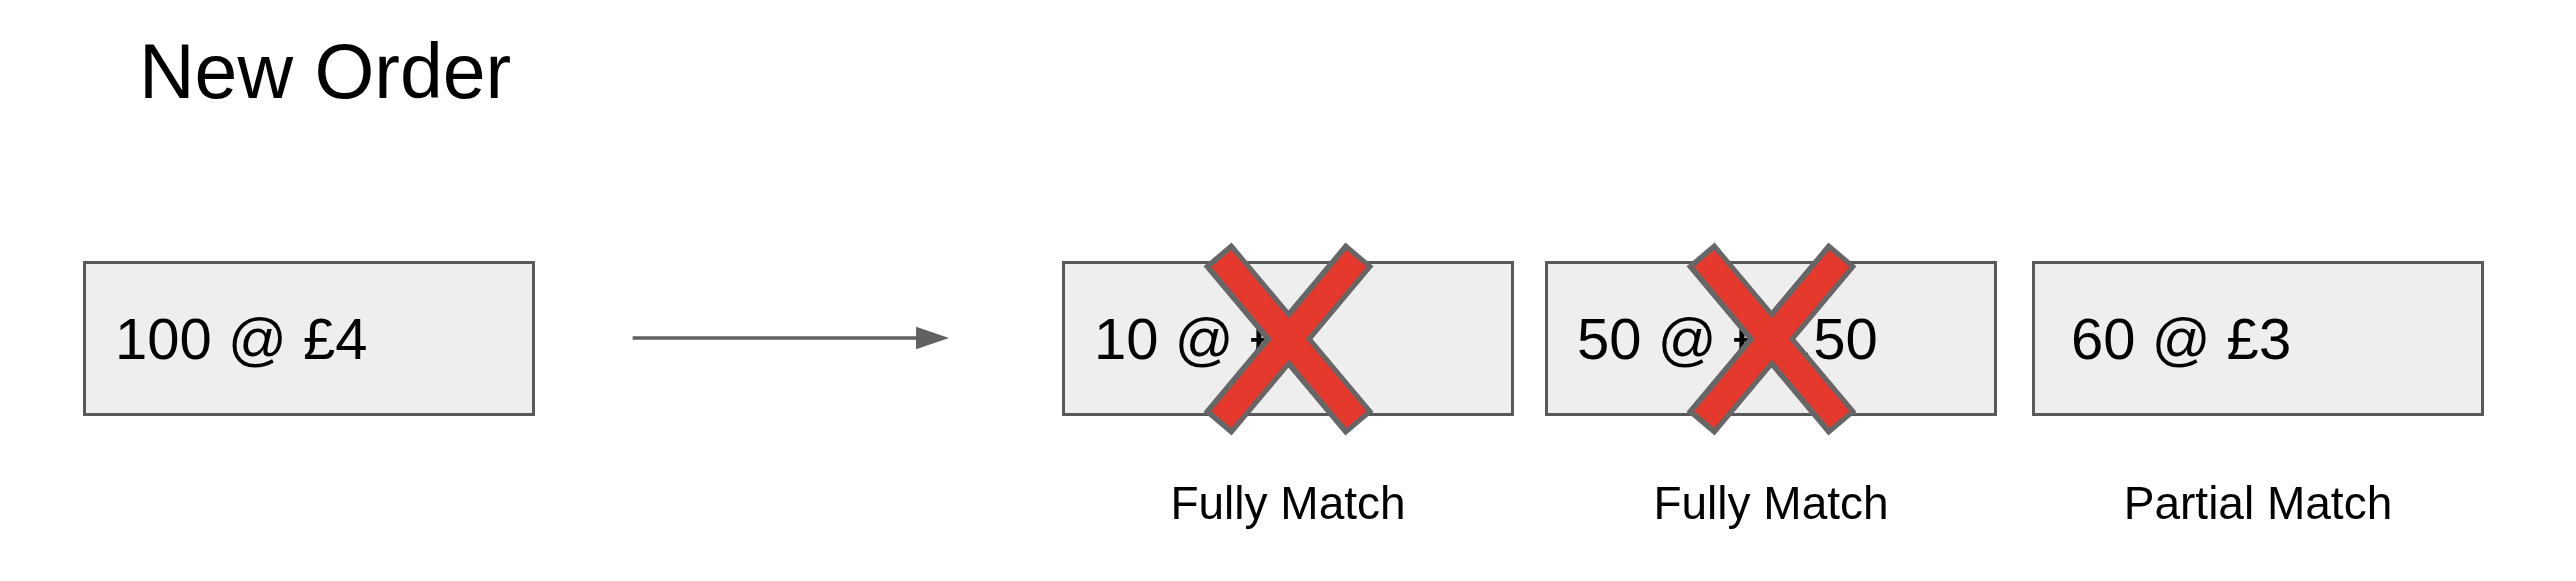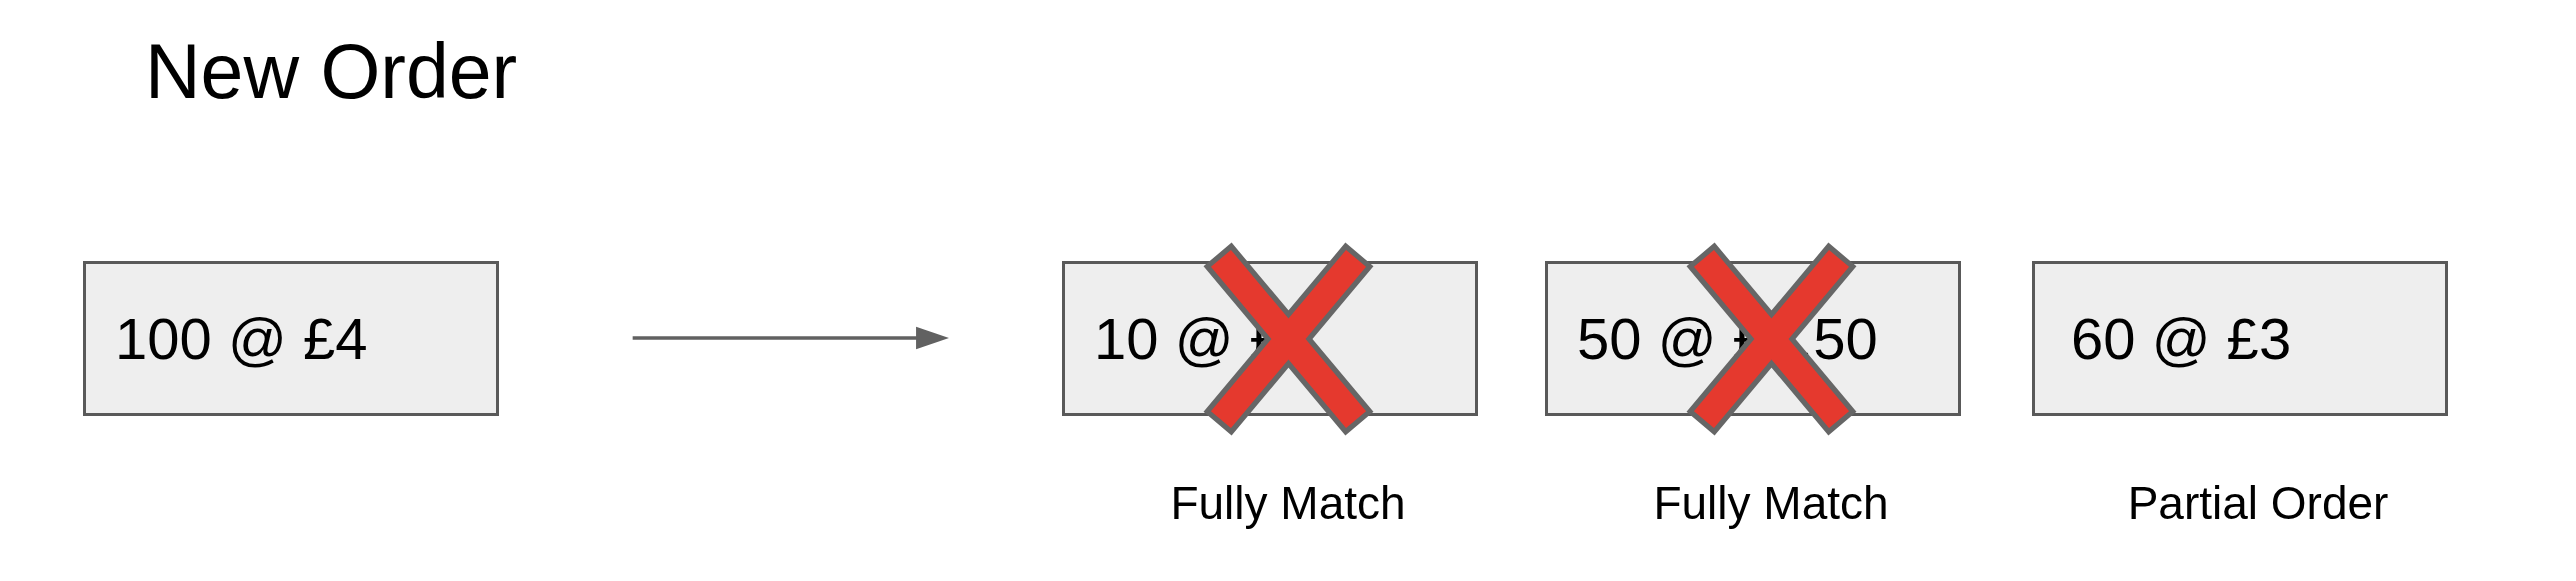--- a/index.html
+++ b/index.html
@@ -11,30 +11,30 @@
     position: relative;
     width: 2576px;
     height: 581px;
     background: var(--background, #ffffff);
     font-family: "Liberation Sans", sans-serif;
     color: var(--text, #000000);
     overflow: hidden;
   }
   .title {
     position: absolute;
-    left: 145px;
+    left: 139px;
     top: 33px;
     font-size: 77px;
     line-height: 1;
     white-space: nowrap;
   }
   .order-box {
     position: absolute;
     top: 261px;
-    width: 416px;
+    width: 452px;
     height: 155px;
     box-sizing: border-box;
     background: var(--box-fill, #eeeeee);
     border: 3.5px solid var(--box-border, #595959);
     display: flex;
     align-items: center;
     padding-left: 29px;
     font-size: 58px;
     line-height: 1;
     white-space: nowrap;
@@ -100,16 +100,16 @@
 
   <svg class="cross-svg cross-m1" viewBox="-115 -125 230 250">
     <polygon points="-93.2,-83.1 -65.6,-106.3 0,-28.1 65.6,-106.3 93.2,-83.1 23.5,0 93.2,83.1 65.6,106.3 0,28.1 -65.6,106.3 -93.2,83.1 -23.5,0" fill="#e5392e" stroke="#666666" stroke-width="6" stroke-linejoin="miter"></polygon>
   </svg>
   <svg class="cross-svg cross-m2" viewBox="-115 -125 230 250">
     <polygon points="-93.2,-83.1 -65.6,-106.3 0,-28.1 65.6,-106.3 93.2,-83.1 23.5,0 93.2,83.1 65.6,106.3 0,28.1 -65.6,106.3 -93.2,83.1 -23.5,0" fill="#e5392e" stroke="#666666" stroke-width="6" stroke-linejoin="miter"></polygon>
     </svg>
 
   <div class="match-label label-m1">Fully Match</div>
   <div class="match-label label-m2">Fully Match</div>
-  <div class="match-label label-m3">Partial Order</div>
+  <div class="match-label label-m3">Partial Match</div>
 
 </div>
 
 
 </body></html>

